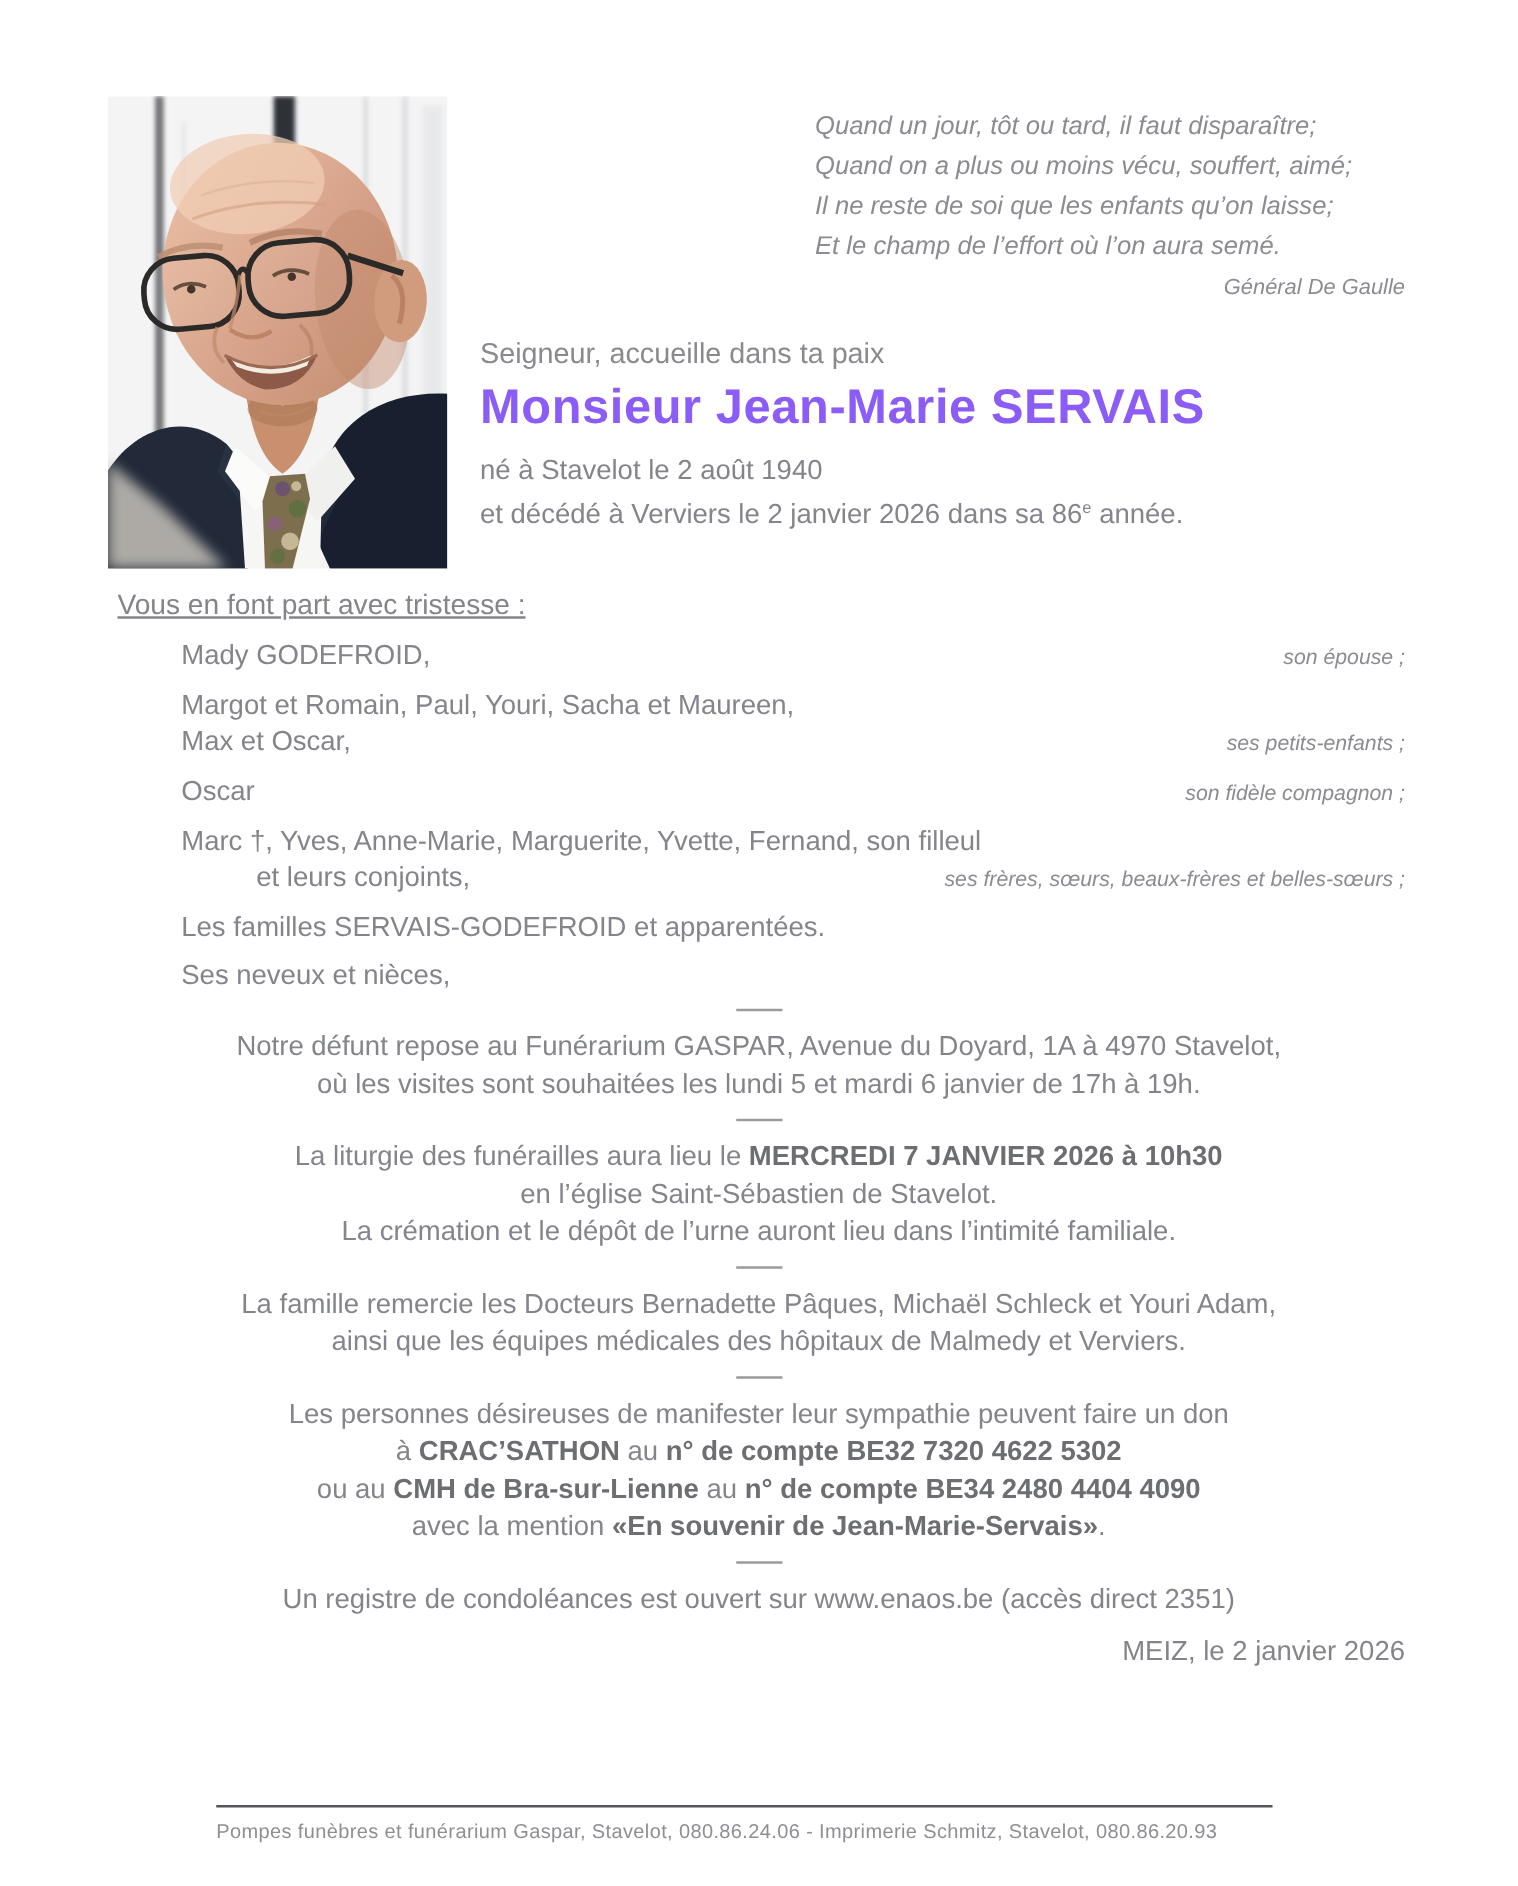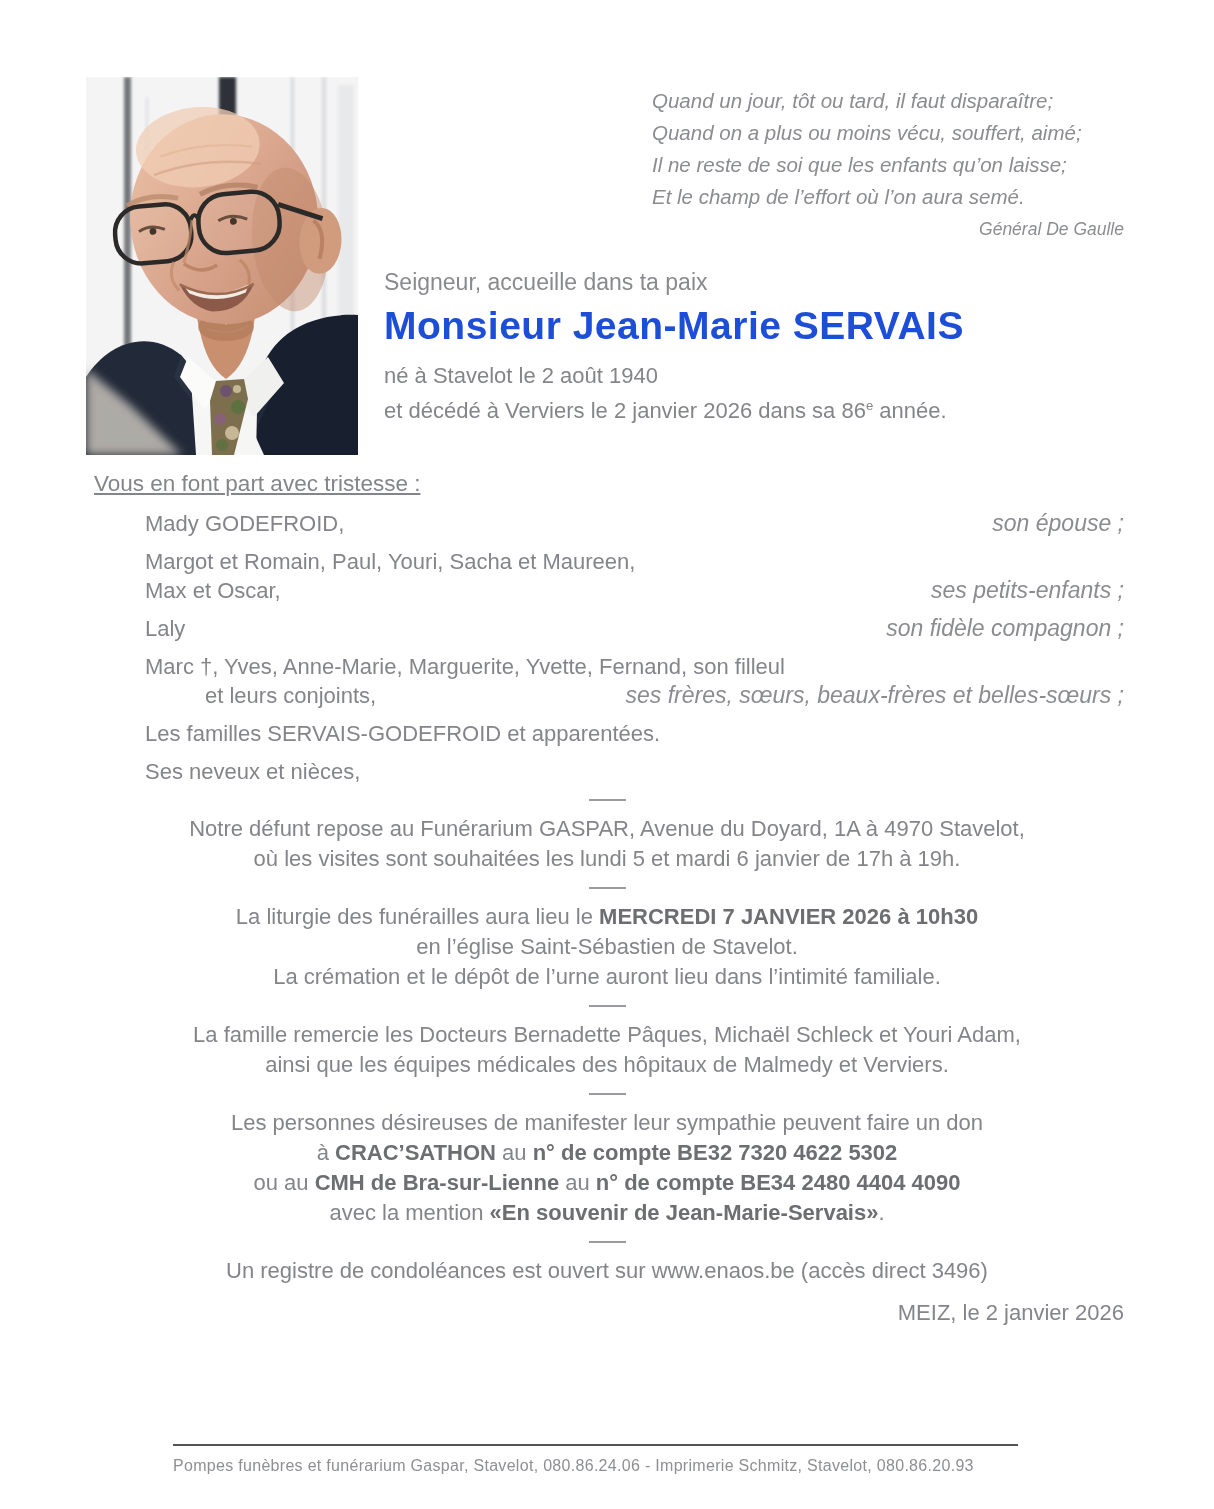--- a/index.html
+++ b/index.html
@@ -13,33 +13,33 @@
 
   
   .top{display:flex;padding:77px 90px 0 86px;}
   .photo-wrap{width:272px;height:378px;flex:none;overflow:hidden;}
   .right-col{flex:1;padding-left:26px;}
 
   .quote{width:472px;margin-left:auto;font-style:italic;font-size:20.5px;line-height:32px;color:#8b8c90;padding-top:8px;}
   .quote-author{text-align:right;font-size:17.5px;margin-top:4px;line-height:24px;}
 
   .greeting{font-size:23px;margin-top:26px;color:#898a8e;line-height:30px;}
-  .name{font-size:39px;font-weight:700;color:#1d4ed8;margin:6px 0 0;line-height:46px;letter-spacing:0.5px;}
+  .name{font-size:39px;font-weight:700;color:#8b5cf6;margin:6px 0 0;line-height:46px;letter-spacing:0.5px;}
   .vitals{margin-top:12px;font-size:22px;line-height:30px;}
   sup{font-size:60%;vertical-align:super;}
 
   
   .family{padding:0 90px;margin-top:14px;}
   .family-intro{font-size:22.5px;padding-left:4px;line-height:30px;text-decoration:underline;}
   .entries{margin-top:10px;padding-left:55px;}
   .entry{margin-bottom:9px;}
   .entry-row{display:flex;justify-content:space-between;align-items:baseline;font-size:22px;line-height:29px;gap:28px;}
   .nm{}
   .nm.ind{padding-left:60px;}
-  .rel{font-style:italic;font-size:23px;color:#8b8c90;white-space:nowrap;padding-left:18px;}
+  .rel{font-style:italic;font-size:17px;color:#8b8c90;white-space:nowrap;padding-left:18px;}
 
   
   .sections{padding:0 90px;text-align:center;}
   .sections p{margin:0;font-size:22px;line-height:30px;}
   .divider{width:37px;height:2px;background:#9a9b9e;margin:13px auto;}
   strong{color:#6d6e71;font-weight:700;}
   .dateline{text-align:right;margin-top:12px !important;}
 
   
   .footer{position:absolute;left:173px;top:1444px;width:848px;}
@@ -181,21 +181,21 @@
             <span class="nm">Margot et Romain, Paul, Youri, Sacha et Maureen,</span>
           </div>
         <div class="entry-row">
           <span class="nm">Max et Oscar,</span>
           <span class="rel">ses petits-enfants ;</span>
         </div>
       </div>
 
       <div class="entry">
         <div class="entry-row">
-          <span class="nm">Laly</span>
+          <span class="nm">Oscar</span>
           <span class="rel">son fidèle compagnon ;</span>
         </div>
       </div>
 
       <div class="entry">
         <div class="entry-row">
             <span class="nm">Marc †, Yves, Anne-Marie, Marguerite, Yvette, Fernand, son filleul</span>
           </div>
         <div class="entry-row">
           <span class="nm ind">et leurs conjoints,</span>
@@ -238,21 +238,21 @@
 
     <div class="divider"></div>
 
     <p>Les personnes désireuses de manifester leur sympathie peuvent faire un don</p>
     <p><span>à </span><strong>CRAC’SATHON</strong><span> au </span><strong>n° de compte BE32 7320 4622 5302</strong></p>
     <p><span>ou au </span><strong>CMH de Bra-sur-Lienne</strong><span> au </span><strong>n° de compte BE34 2480 4404 4090</strong></p>
     <p><span>avec la mention </span><strong>«En souvenir de Jean-Marie-Servais»</strong><span>.</span></p>
 
     <div class="divider"></div>
 
-    <p>Un registre de condoléances est ouvert sur www.enaos.be (accès direct 3496)</p>
+    <p>Un registre de condoléances est ouvert sur www.enaos.be (accès direct 2351)</p>
     <p class="dateline">MEIZ, le 2 janvier 2026</p>
 
   </div>
 
   <div class="footer">
     <div class="footer-rule"></div>
     <div class="footer-text">Pompes funèbres et funérarium Gaspar, Stavelot, 080.86.24.06  -  Imprimerie Schmitz, Stavelot, 080.86.20.93</div>
   </div>
 
 </div>

